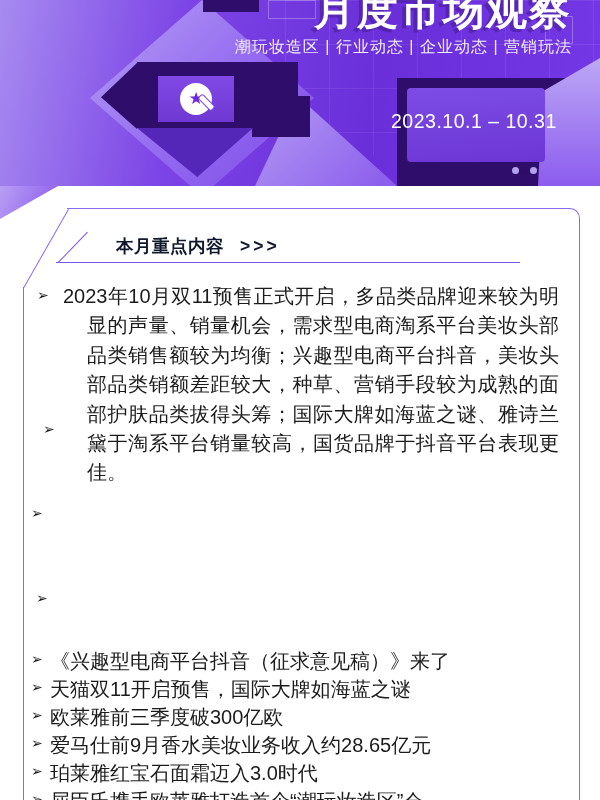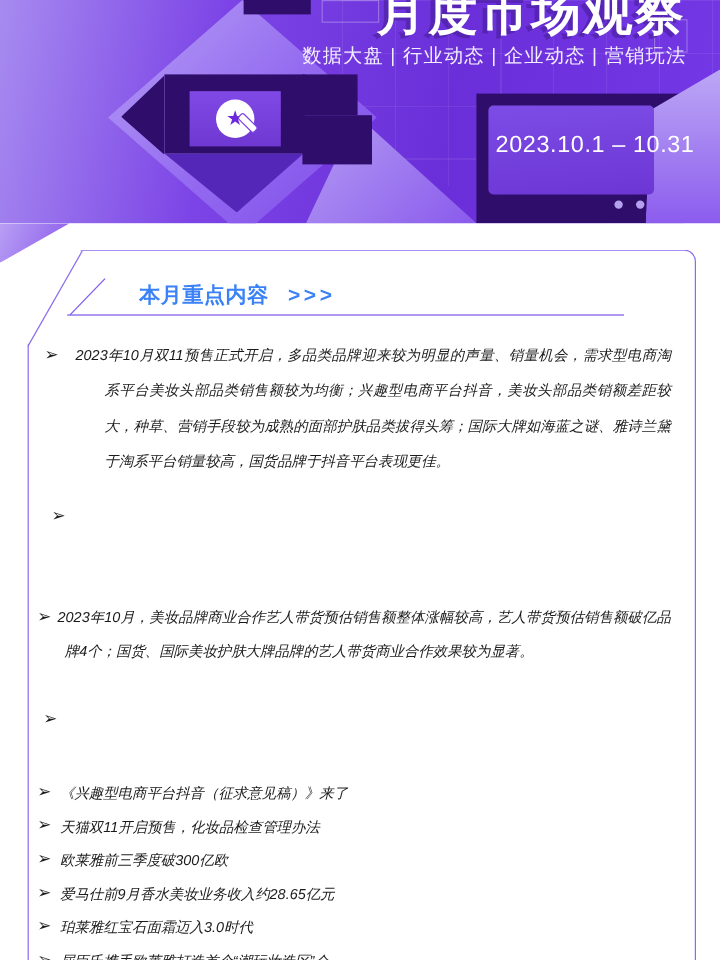--- a/index.html
+++ b/index.html
@@ -35,21 +35,21 @@
   .badge-star{left:180px;top:83px;width:32px;height:32px;line-height:32px;text-align:center;
         color:#6d28d9;font-size:17px;}
   .badge-pencil{left:197px;top:99px;width:17px;height:5px;background:#fff;
         border:1.5px solid #7c44e2;border-radius:2.5px;transform:rotate(45deg);}
   .date-back{left:397px;top:78px;width:173px;height:108px;background:#2f0e6b;}
   .date-wedge{left:538px;top:58px;width:62px;height:128px;
         clip-path:polygon(8% 26%,100% 0,100% 100%,0 100%);
         background:linear-gradient(180deg,#bca8f5,#8c5cee);}
   .date-panel{left:407px;top:88px;width:138px;height:74px;border-radius:4px;
         background:linear-gradient(175deg,#7d4ce6,#6c36d4);}
-  .date-text{left:413px;top:110px;width:170px;color:#fff;font-size:19.5px;
+  .date-text{left:391px;top:110px;width:170px;color:#fff;font-size:19.5px;
         letter-spacing:.5px;white-space:nowrap;}
   .dots{left:512px;top:167px;width:40px;height:8px;display:flex;gap:2px;}
   .dots i{position:static;width:7px;height:7px;border-radius:50%;display:block;}
   .dot-a{background:#b5a0ef;} .dot-b{background:#2d0d66;} .dot-c{background:#b5a0ef;}
   .hero-title{right:28px;top:-17px;color:#fff;font-size:41px;font-weight:800;
         letter-spacing:2px;white-space:nowrap;z-index:9;
         text-shadow:-4px 3px 0 rgba(62,24,140,.5);}
   .hero-subtitle{right:28px;top:37px;color:#f2edff;font-size:16px;letter-spacing:1px;
         white-space:nowrap;z-index:9;}
   .corner-wedge{position:absolute;left:0;top:186px;width:58px;height:33px;
@@ -60,27 +60,27 @@
         border-top:1.5px solid #8a6af0;border-right:1.5px solid #8a6af0;
         border-top-right-radius:10px;}
   .frame-left{position:absolute;left:23px;top:287px;height:513px;width:0;
         border-left:1.5px solid #8a6af0;}
   .frame-chamfer{position:absolute;left:23px;top:288px;width:91px;height:0;
         border-top:1.5px solid #8a6af0;transform-origin:0 0;transform:rotate(-60.3deg);}
   .heading-slash{position:absolute;left:58px;top:262px;width:42px;height:0;
         border-top:1.6px solid #7a55ea;transform-origin:0 0;transform:rotate(-46deg);}
   .heading-underline{position:absolute;left:56px;top:261.5px;width:464px;height:1.8px;
         background:#7a55ea;}
-  .section-heading{position:absolute;left:116px;top:234px;color:#3b82f6;
+  .section-heading{position:absolute;left:116px;top:234px;color:#0f172a;
         font-size:17.5px;font-weight:bold;letter-spacing:.5px;white-space:nowrap;}
   .section-heading .chev{font-weight:700;letter-spacing:3px;margin-left:16px;}
   
   .item{position:absolute;left:0;width:600px;color:#1b1b1b;}
   .item .mark{position:absolute;top:5px;font-size:14px;color:#1b1b1b;}
-  .item .txt{font-size:12px;line-height:29.4px;text-align:justify;font-style:italic;}
+  .item .txt{font-size:20px;line-height:29.4px;text-align:justify;}
   .news .txt{line-height:28px;text-align:left;white-space:nowrap;}
   .b1{top:282px;} .b1 .mark{left:37px;} .b1 .txt{margin-left:87px;width:472px;text-indent:-24px;}
   .b2{top:416px;} .b2 .mark{left:43px;} .b2 .txt{margin-left:88px;width:470px;text-indent:-25px;}
   .b3{top:500px;} .b3 .mark{left:31px;} .b3 .txt{margin-left:54px;width:505px;text-indent:-6px;}
   .b4{top:585px;} .b4 .mark{left:36px;} .b4 .txt{margin-left:63px;width:500px;}
   .n1{top:647px;} .n2{top:675px;} .n3{top:703px;} .n4{top:731px;} .n5{top:759px;} .n6{top:787px;}
   .news .mark{left:31px;top:4px;}
   .news .txt{margin-left:50px;}
 </style>
 </head>
@@ -110,21 +110,21 @@
     <div class="date-wedge"></div>
     <div class="date-panel"></div>
     <div class="date-text">2023.10.1 – 10.31</div>
     <div class="dots">
       <i class="dot-a"></i>
       <i class="dot-b"></i>
       <i class="dot-c"></i>
     </div>
 
     <div class="hero-title">月度市场观察</div>
-    <div class="hero-subtitle">数据大盘 | 行业动态 | 企业动态 | 营销玩法</div>
+    <div class="hero-subtitle">潮玩妆造区 | 行业动态 | 企业动态 | 营销玩法</div>
   </div>
   <div class="corner-wedge"></div>
 
   <div class="frame-topright"></div>
   <div class="frame-left"></div>
   <div class="frame-chamfer"></div>
   <div class="heading-slash"></div>
   <div class="heading-underline"></div>
 
   <div class="section-heading">
@@ -133,33 +133,32 @@
 
   <div class="item b1">
     <span class="mark">➢</span>
     <div class="txt">2023年10月双11预售正式开启，多品类品牌迎来较为明显的声量、销量机会，需求型电商淘系平台美妆头部品类销售额较为均衡；兴趣型电商平台抖音，美妆头部品类销额差距较大，种草、营销手段较为成熟的面部护肤品类拔得头筹；国际大牌如海蓝之谜、雅诗兰黛于淘系平台销量较高，国货品牌于抖音平台表现更佳。</div>
   </div>
   <div class="item b2">
     <span class="mark">➢</span>
   </div>
   <div class="item b3">
     <span class="mark">➢</span>
-    <div class="txt">2023年10月，美妆品牌商业合作艺人带货预估销售额整体涨幅较高，艺人带货预估销售额破亿品牌4个；国货、国际美妆护肤大牌品牌的艺人带货商业合作效果较为显著。</div>
   </div>
   <div class="item b4">
     <span class="mark">➢</span>
   </div>
 
   <div class="item news n1">
     <span class="mark">➢</span>
     <div class="txt">《兴趣型电商平台抖音（征求意见稿）》来了</div>
   </div>
   <div class="item news n2">
     <span class="mark">➢</span>
-    <div class="txt">天猫双11开启预售，化妆品检查管理办法</div>
+    <div class="txt">天猫双11开启预售，国际大牌如海蓝之谜</div>
   </div>
   <div class="item news n3">
     <span class="mark">➢</span>
     <div class="txt">欧莱雅前三季度破300亿欧</div>
   </div>
   <div class="item news n4">
     <span class="mark">➢</span>
     <div class="txt">爱马仕前9月香水美妆业务收入约28.65亿元</div>
   </div>
   <div class="item news n5">

